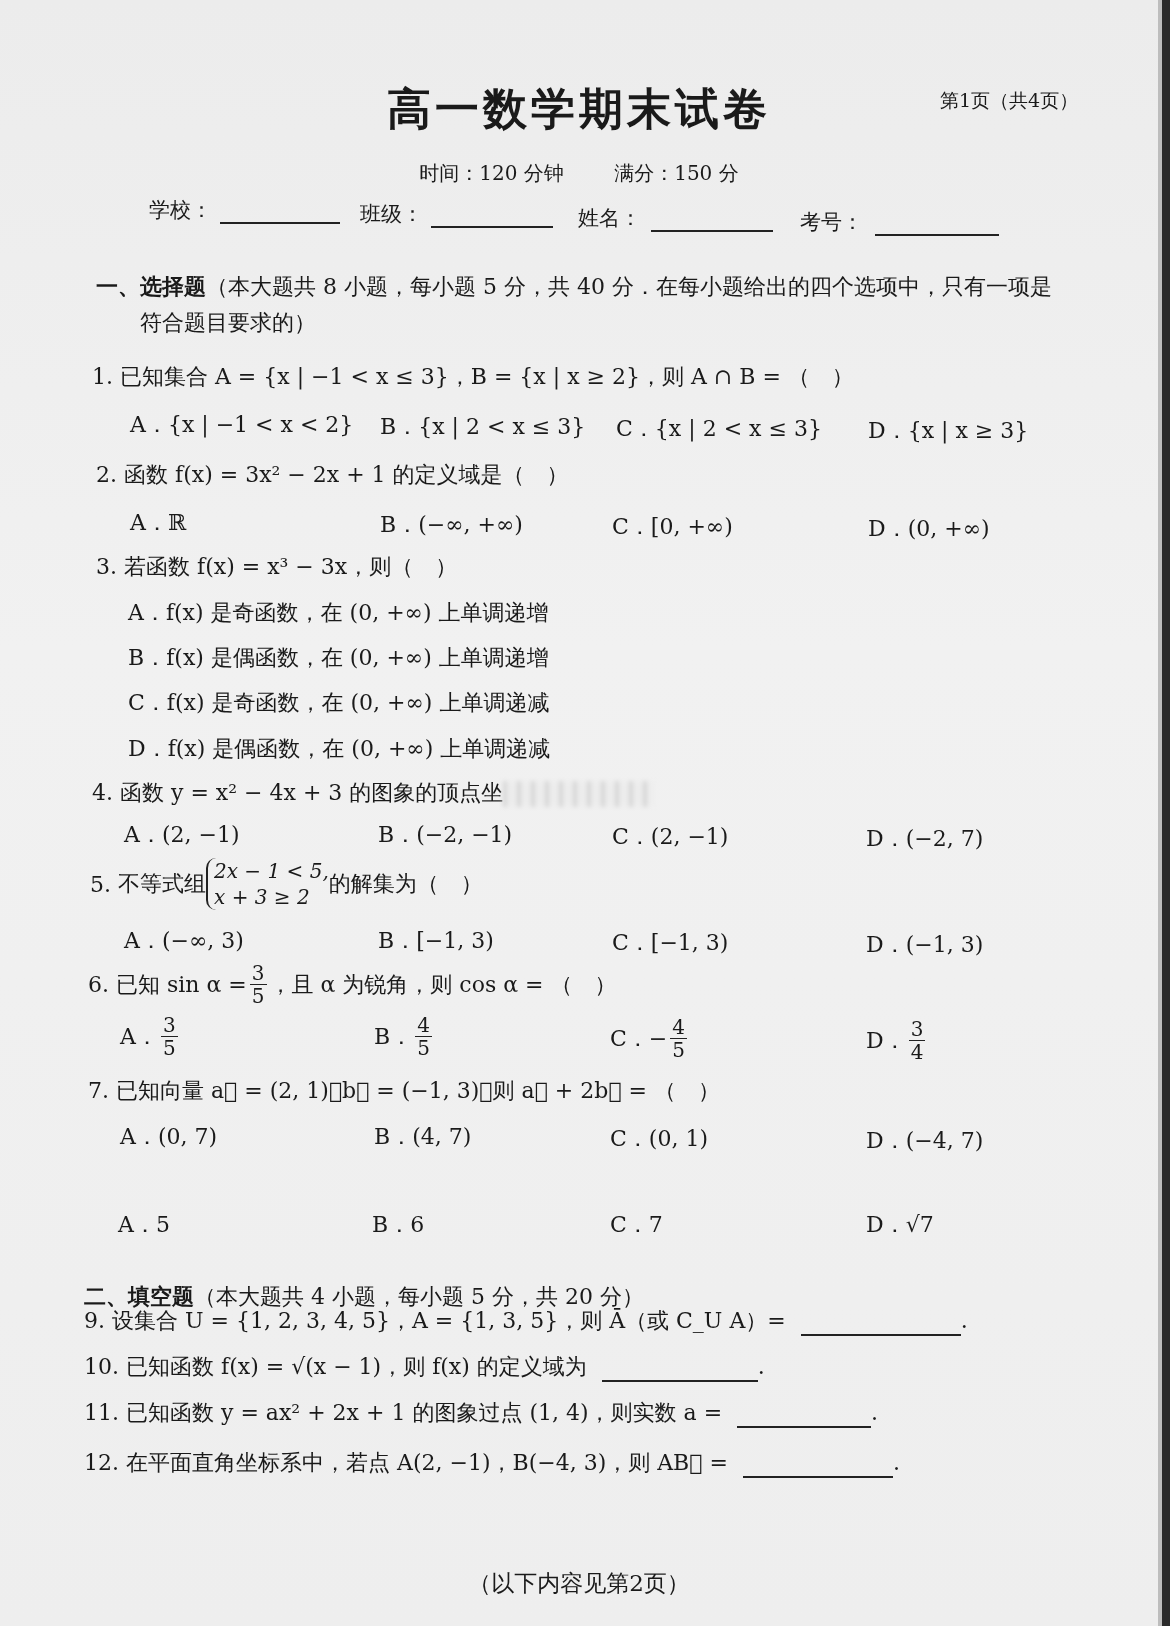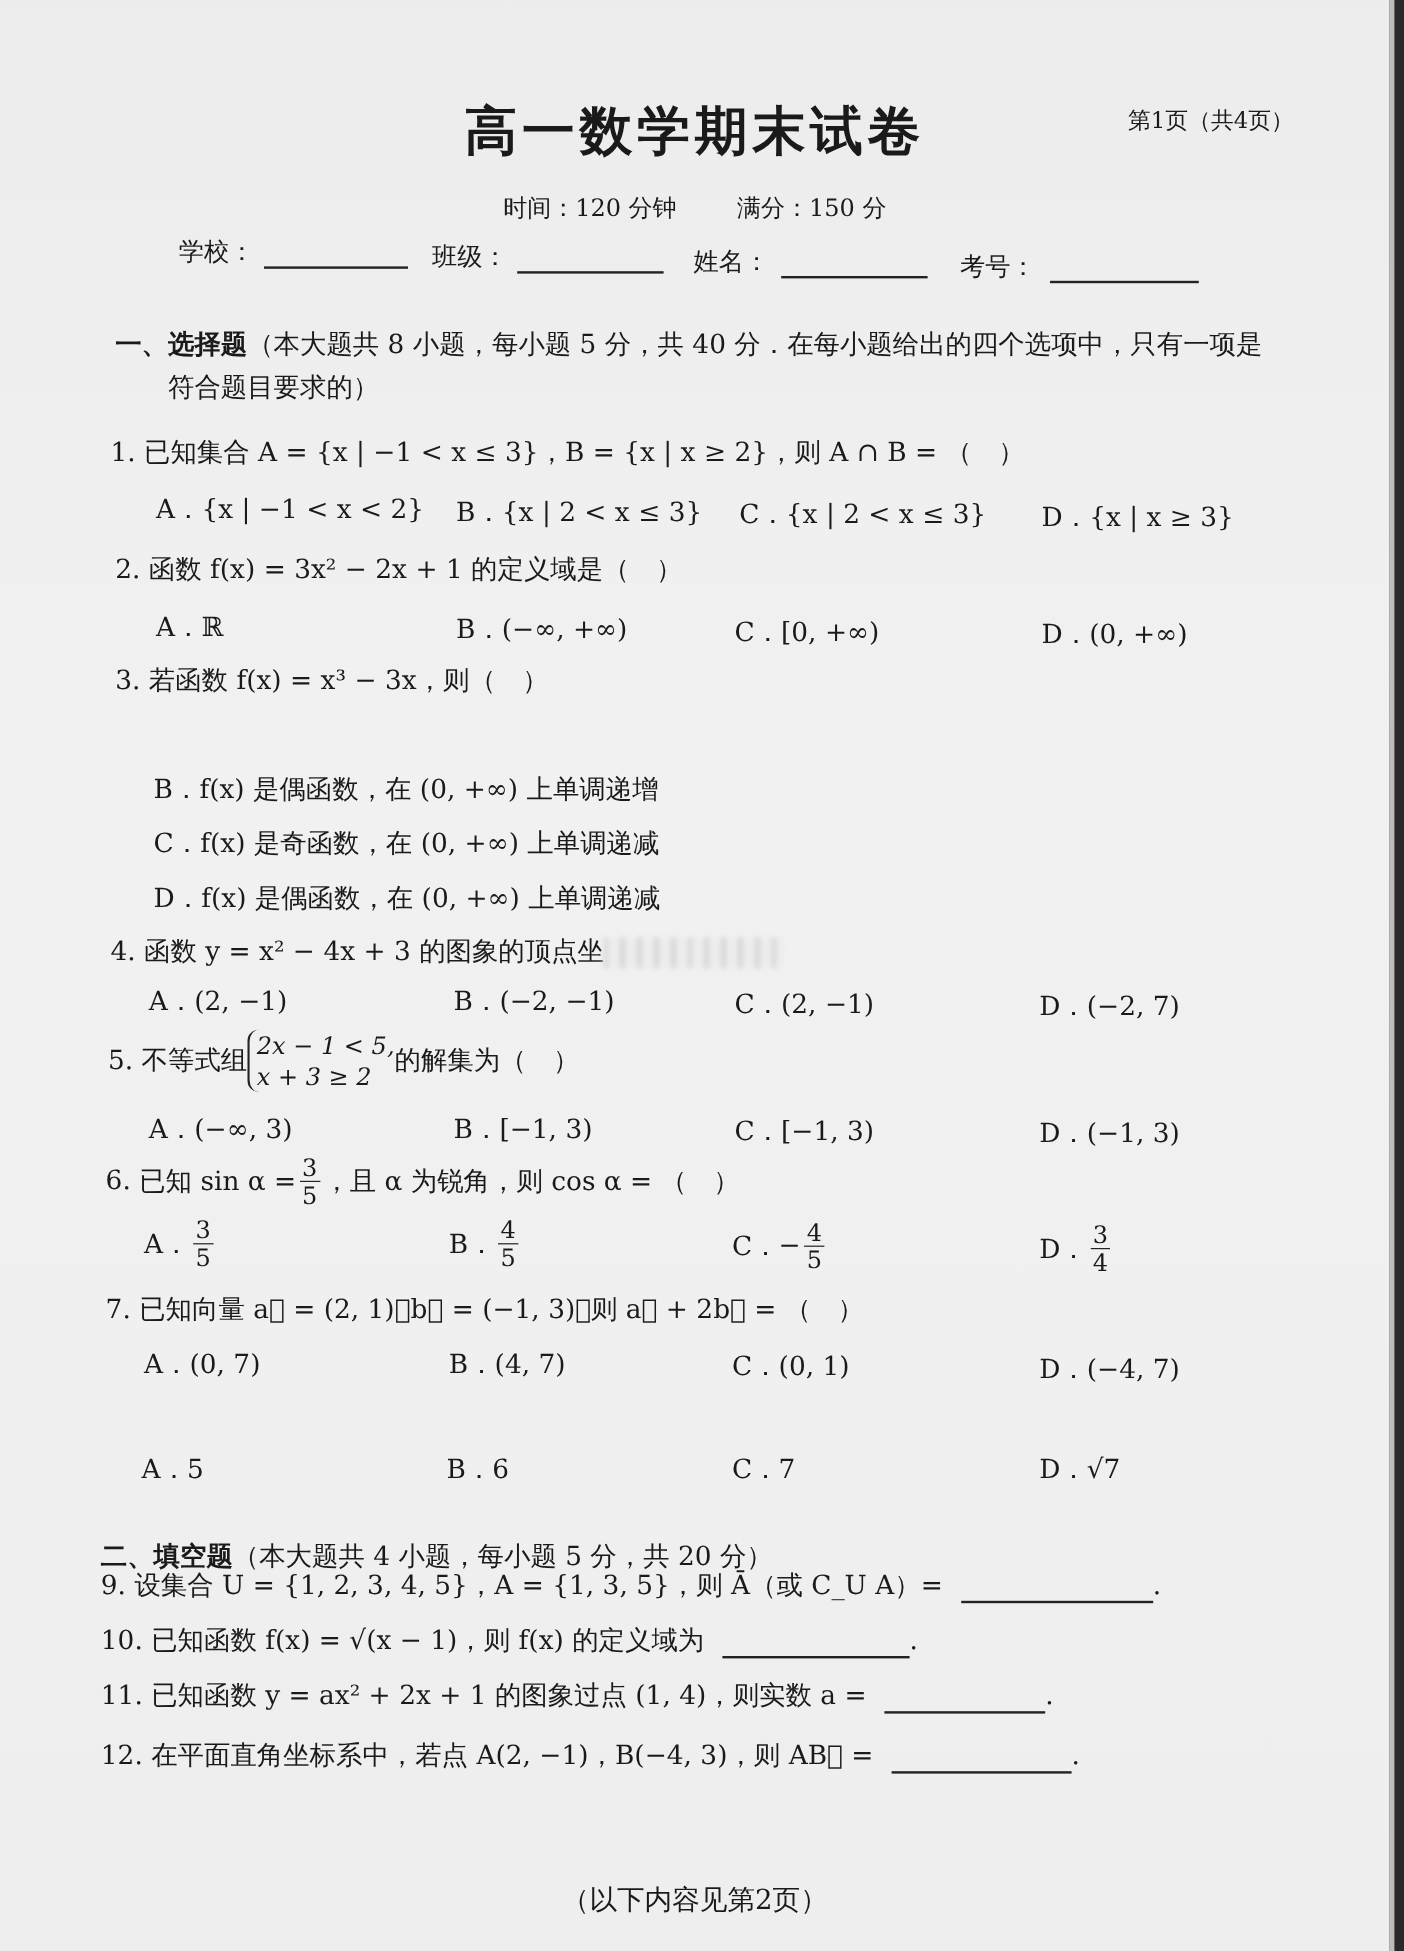--- a/index.html
+++ b/index.html
@@ -73,20 +73,21 @@
     <span>2.</span> <span>函数 f(x) = 3x² − 2x + 1 的定义域是（　）</span>
   </div>
   <div class="abs opt" style="left:130px;top:508px;">A．ℝ</div>
   <div class="abs opt" style="left:380px;top:510px;">B．(−∞, +∞)</div>
   <div class="abs opt" style="left:612px;top:512px;">C．[0, +∞)</div>
   <div class="abs opt" style="left:868px;top:514px;">D．(0, +∞)</div>
 
   <div class="abs q" style="left:96px;top:552px;">
     <span>3.</span> <span>若函数 f(x) = x³ − 3x，则（　）</span>
   </div>
+  <div class="abs opt" style="left:128px;top:598px;">A．f(x) 是奇函数，在 (0, +∞) 上单调递增</div>
   <div class="abs opt" style="left:128px;top:643px;">B．f(x) 是偶函数，在 (0, +∞) 上单调递增</div>
   <div class="abs opt" style="left:128px;top:688px;">C．f(x) 是奇函数，在 (0, +∞) 上单调递减</div>
   <div class="abs opt" style="left:128px;top:734px;">D．f(x) 是偶函数，在 (0, +∞) 上单调递减</div>
 
   <div class="abs q" style="left:92px;top:778px;">
     <span>4.</span> <span>函数 y = x² − 4x + 3 的图象的顶点坐</span><span class="blur"></span>
   </div>
   <div class="abs opt" style="left:124px;top:820px;">A．(2, −1)</div>
   <div class="abs opt" style="left:378px;top:820px;">B．(−2, −1)</div>
   <div class="abs opt" style="left:612px;top:822px;">C．(2, −1)</div>

